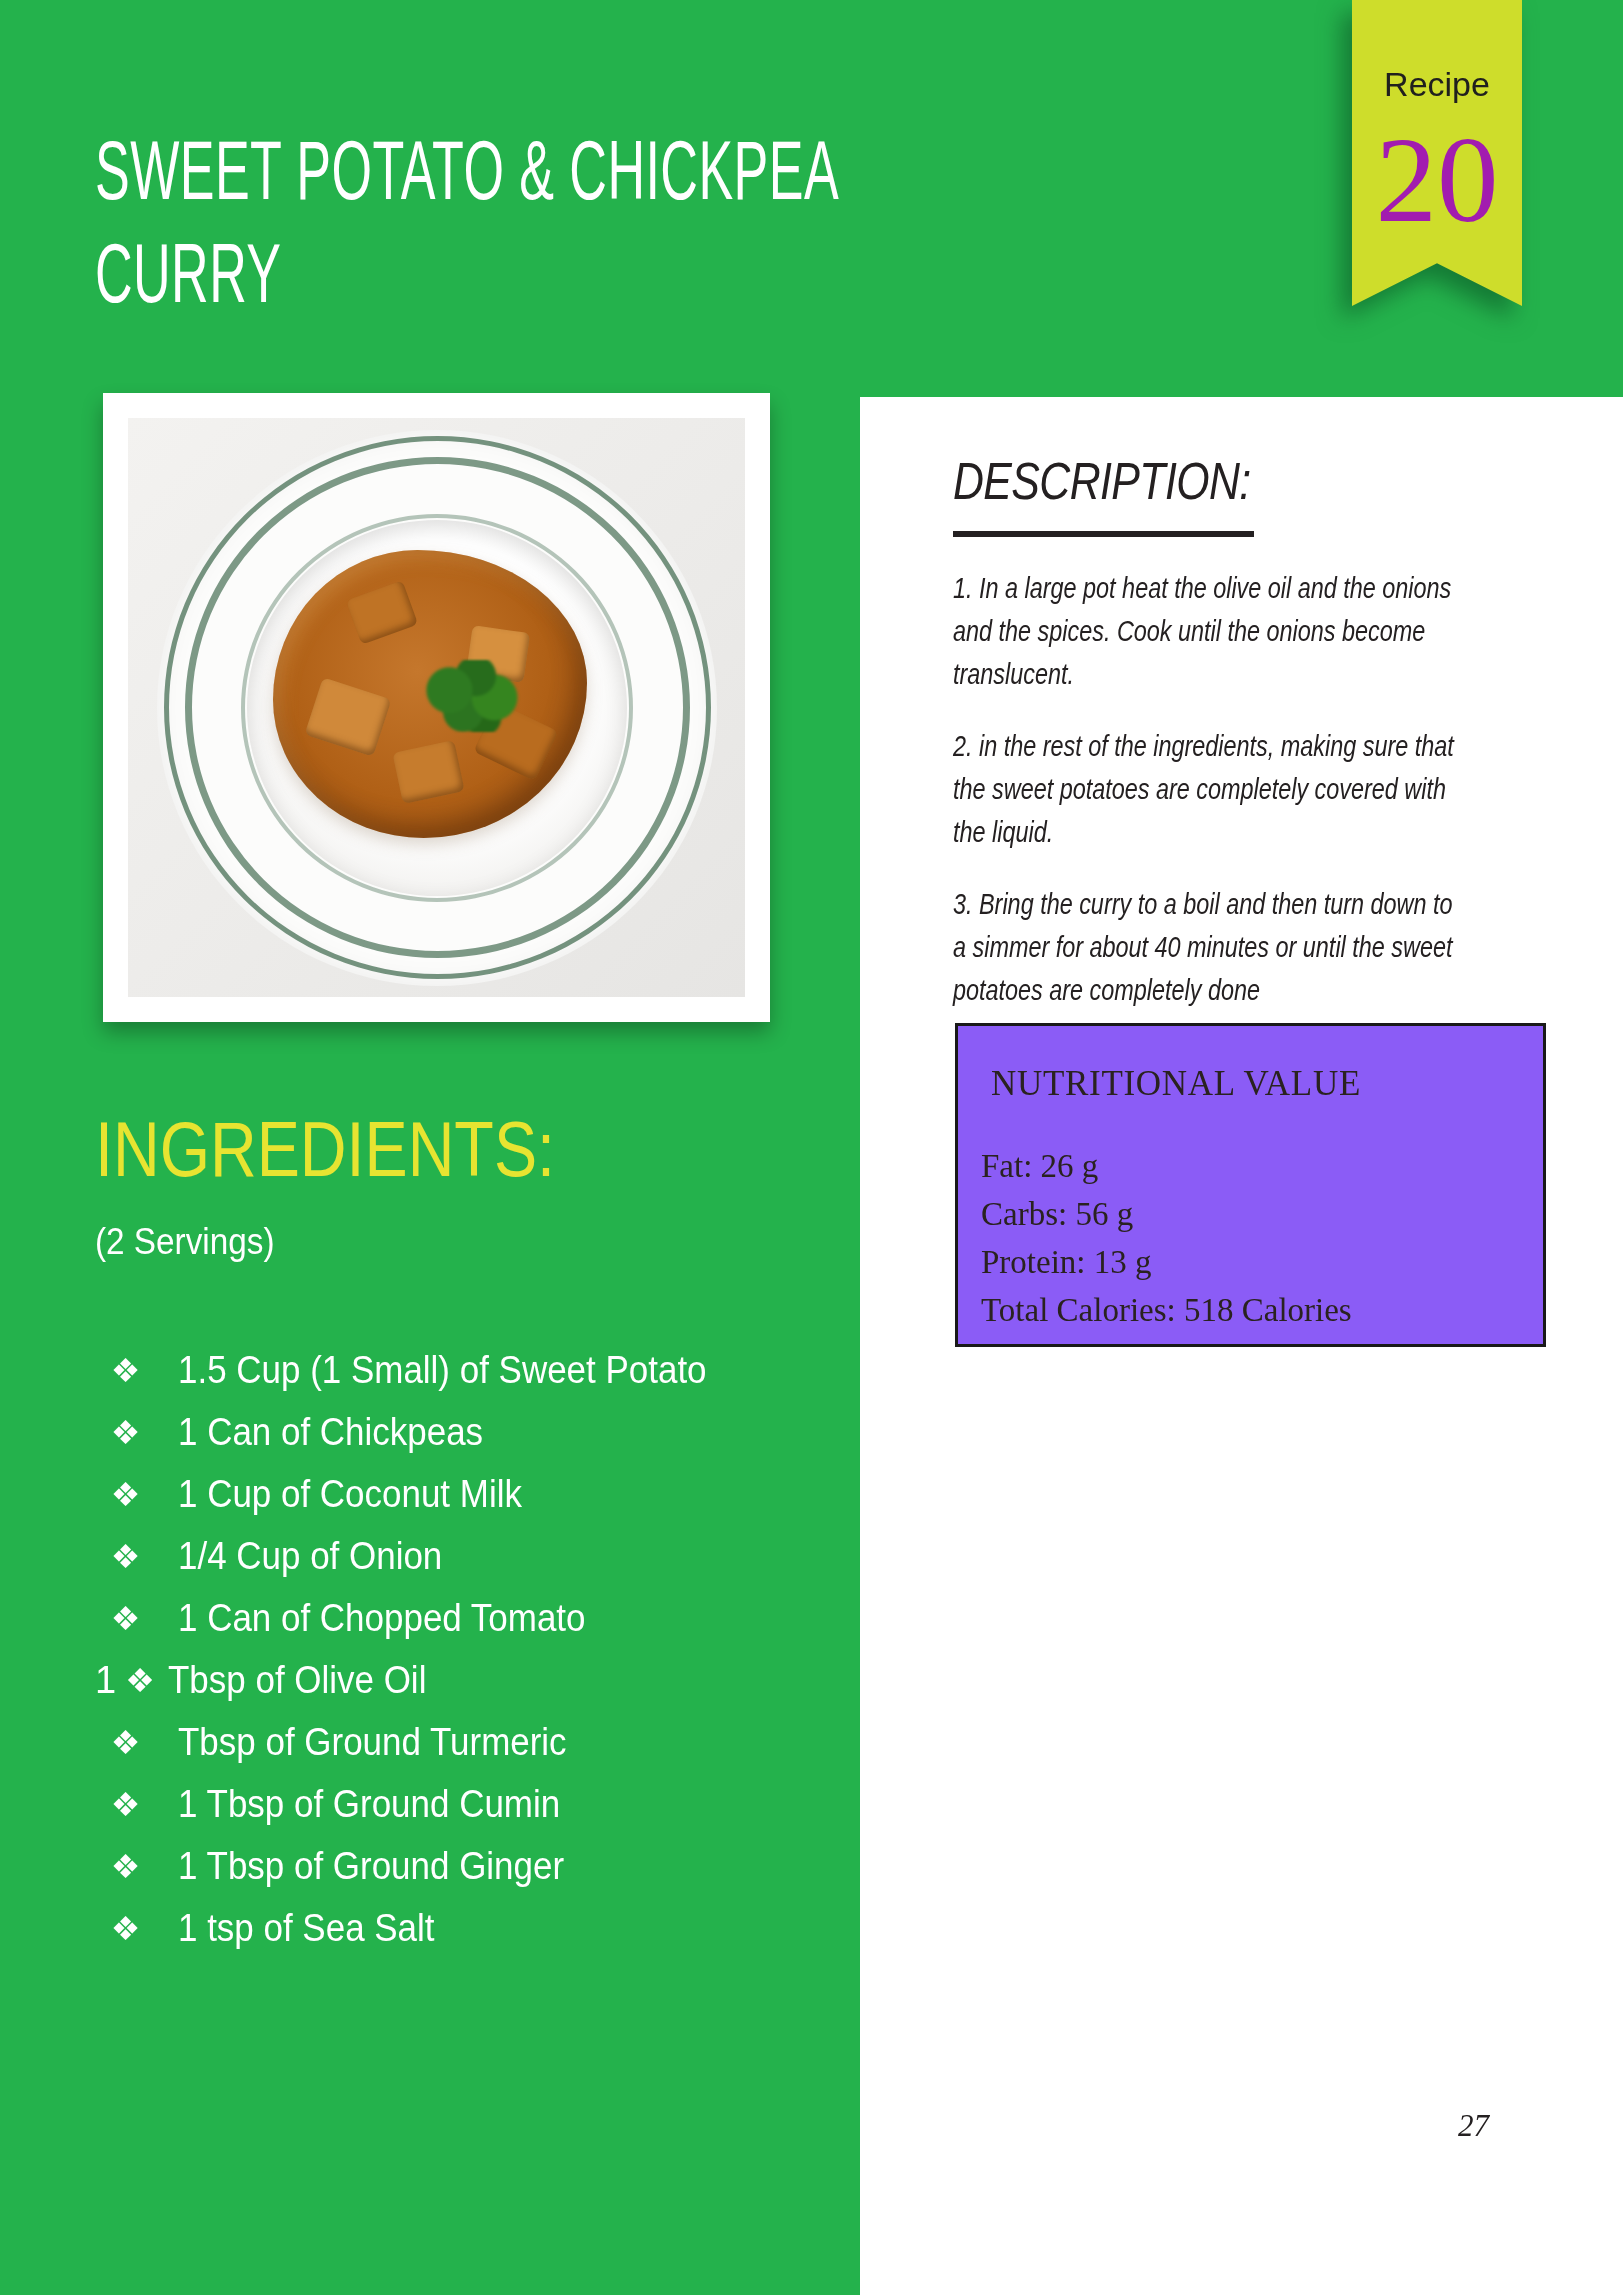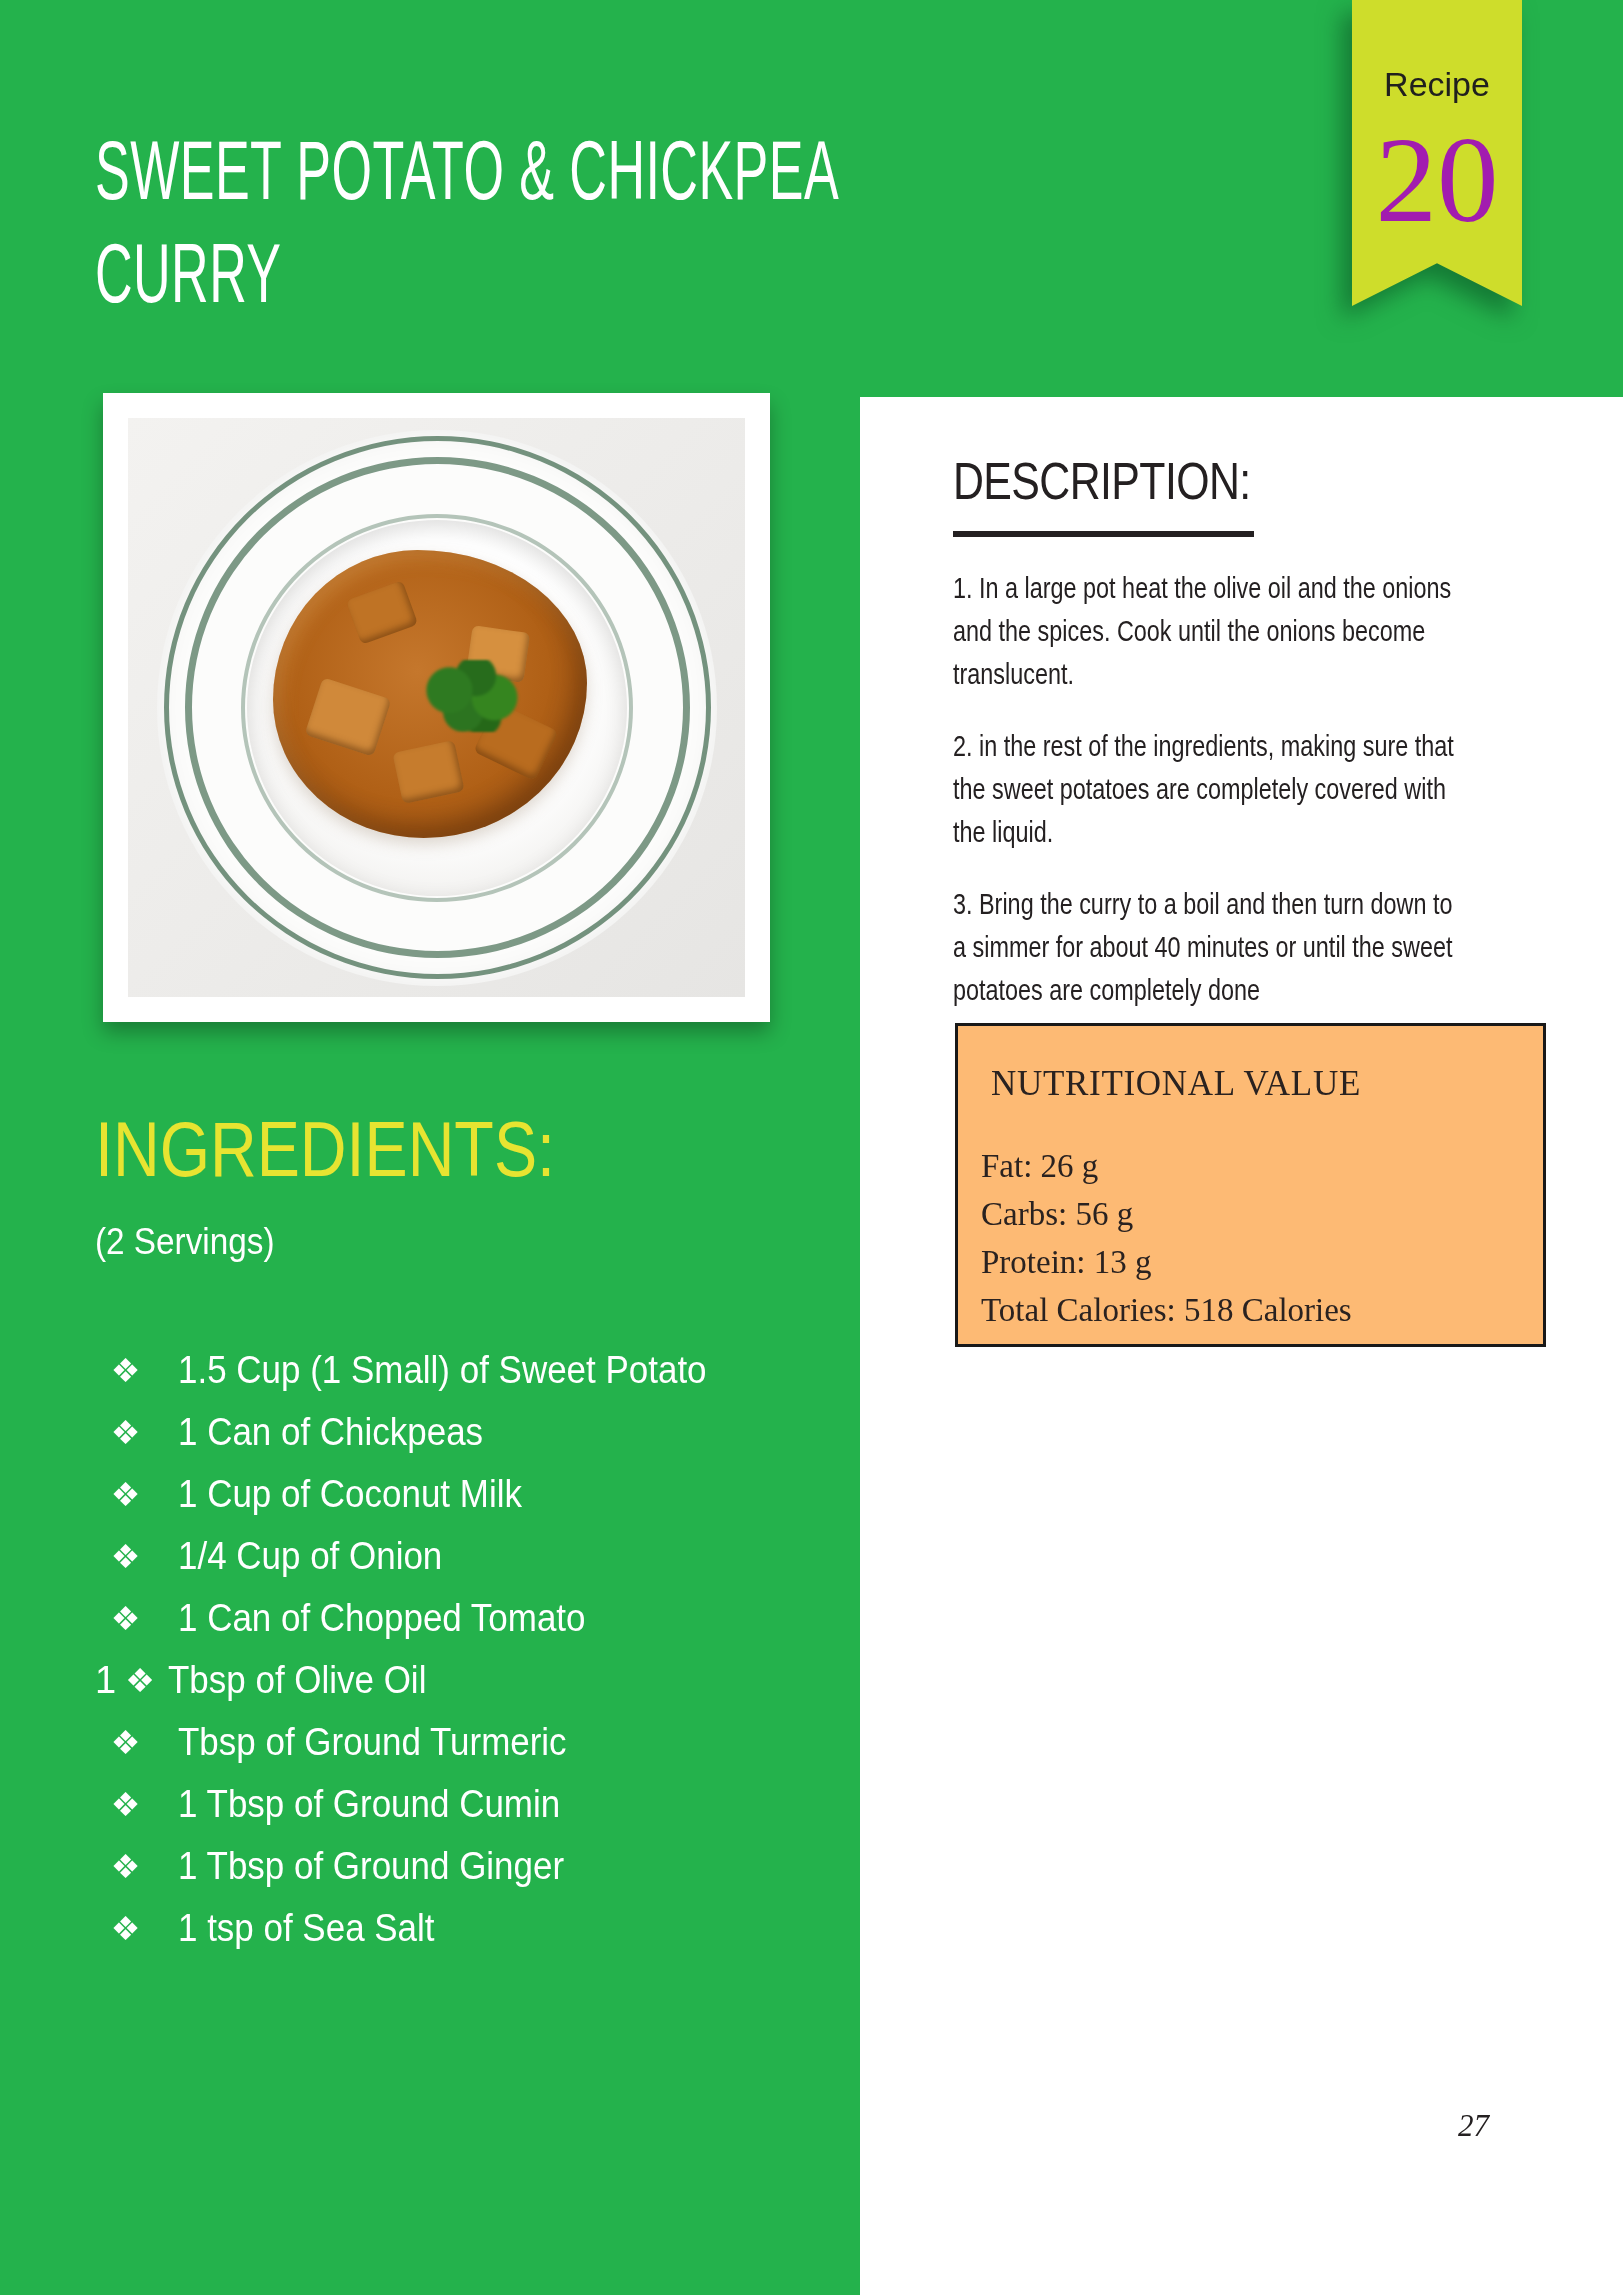--- a/index.html
+++ b/index.html
@@ -52,31 +52,31 @@
   .chunk.c5 { left:209px; top:164px; width:68px; height:55px; transform:rotate(26deg); background:#b96c1f; }
   .parsley { position:absolute; left:149px; top:110px; width:98px; height:72px; filter:blur(1.3px);
              background:
                radial-gradient(circle at 28% 42%, #2e7a21 0 26%, transparent 30%),
                radial-gradient(circle at 55% 22%, #276c1c 0 24%, transparent 28%),
                radial-gradient(circle at 74% 52%, #35851f 0 26%, transparent 30%),
                radial-gradient(circle at 42% 72%, #2c7420 0 24%, transparent 28%),
                radial-gradient(circle at 62% 80%, #256818 0 20%, transparent 24%); }
 
   
-  .description { position:absolute; left:953px; top:452px; color:#242021; }
+  .description { position:absolute; left:953px; top:452px; color:#242021;font-style:italic; }
   .desc-heading { font-size:51px; white-space:nowrap; transform:scaleX(.84);
                   transform-origin:left top; letter-spacing:-0.7px; }
   .desc-underline { width:301px; height:6.5px; background:#242021; margin-top:19.6px; }
   .desc-step { margin-top:29px; font-size:30px; line-height:43px;
                transform:scaleX(.78); transform-origin:left top; }
   .desc-step .line { white-space:nowrap; }
 
   
   .nutrition { position:absolute; left:955px; top:1023px; width:591px; height:324px;
-               background:#fdba74; border:3.9px solid #191919;
+               background:#8b5cf6; border:3.9px solid #191919;
                font-family:"Liberation Serif", serif; color:#2a2220; }
   .nut-heading { margin:38px 0 0 33px; font-size:35px; letter-spacing:0.7px; white-space:nowrap; }
   .nut-lines { margin:38px 0 0 23px; font-size:33px; line-height:48px; }
   .nut-lines .line { white-space:nowrap; }
 
   
   .ing-heading { position:absolute; left:95px; top:1105px; color:#e7e431; font-size:77px;
                  white-space:nowrap; transform:scaleX(.84); transform-origin:left top; }
   .servings { position:absolute; left:95px; top:1221px; color:#ffffff; font-size:37px;
               white-space:nowrap; transform:scaleX(.9); transform-origin:left top; }

